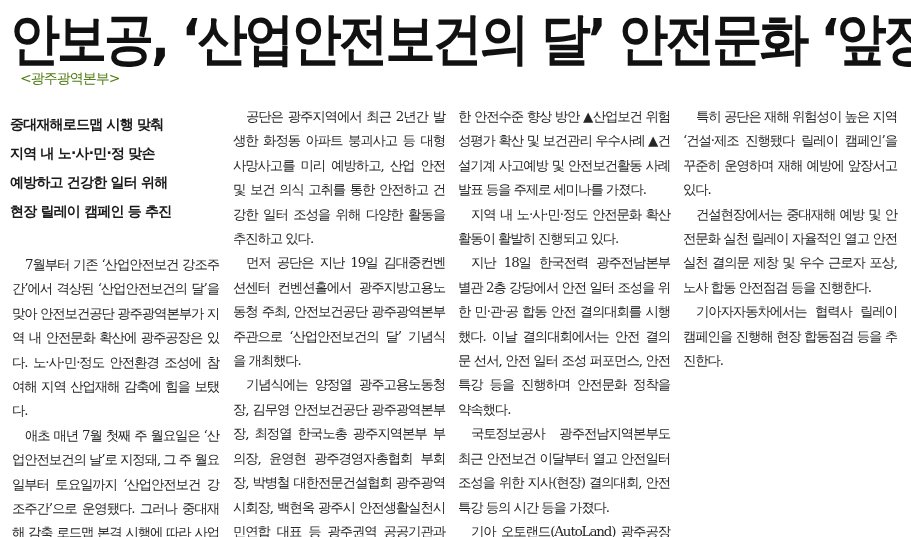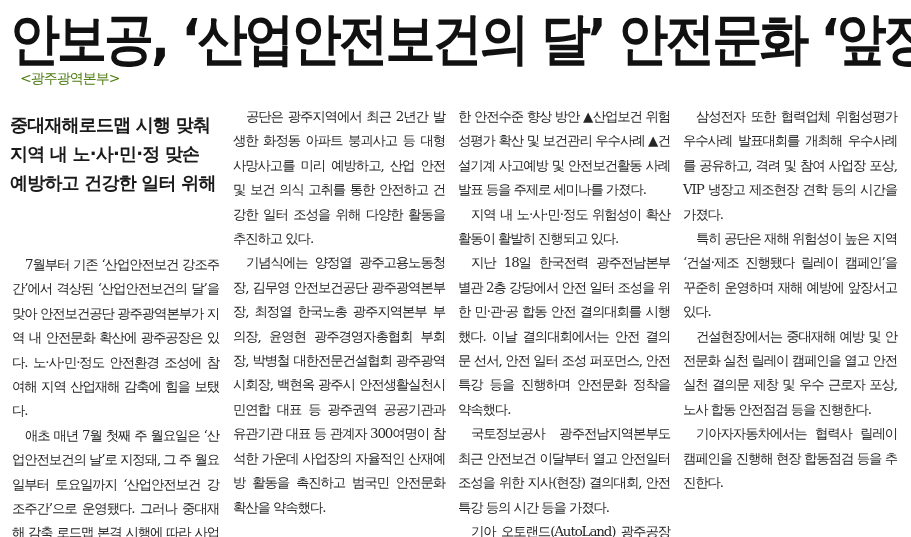--- a/index.html
+++ b/index.html
@@ -15,21 +15,21 @@
     }
     .byline-org {
       position: absolute; left: 20px; top: 69px;
       font-family: "DejaVu Sans", "Liberation Sans", sans-serif;
       font-size: 14px; line-height: 18px; letter-spacing: -1px; color: #4d7c0f;
     }
 
     .subheads {
       position: absolute; left: 10px; top: 110px; width: 210px;
       font-family: "DejaVu Sans", "Liberation Sans", sans-serif;
-      font-weight: bold; font-size: 18px; line-height: 29px; letter-spacing: -0.8px;
+      font-weight: bold; font-size: 14px; line-height: 29px; letter-spacing: -0.8px;
       color: #1a1a1a;
     }
     .subheads div { white-space: nowrap; }
 
     .col {
       position: absolute; top: 105px;
       font-size: 13.4px; line-height: 24.4px; letter-spacing: -1.1px;
       text-align: justify; color: #262626;
     }
     .col p { text-indent: 13px; }
@@ -42,40 +42,41 @@
 </head>
 <body>
 
 <h1 class="headline">안보공, ‘산업안전보건의 달’ 안전문화 ‘앞장’</h1>
 <div class="byline-org">&lt;광주광역본부&gt;</div>
 
 <div class="subheads">
   <div>중대재해로드맵 시행 맞춰</div>
   <div>지역 내 노·사·민·정 맞손</div>
   <div>예방하고 건강한 일터 위해</div>
+  <div>현장 릴레이 캠페인 등 추진</div>
 </div>
 
 <div class="col col1">
   <p>7월부터 기존 ‘산업안전보건 강조주간’에서 격상된 ‘산업안전보건의 달’을 맞아 안전보건공단 광주광역본부가 지역 내 안전문화 확산에 광주공장은 있다. 노·사·민·정도 안전환경 조성에 참여해 지역 산업재해 감축에 힘을 보탰다.</p>
   <p>애초 매년 7월 첫째 주 월요일은 ‘산업안전보건의 날’로 지정돼, 그 주 월요일부터 토요일까지 ‘산업안전보건 강조주간’으로 운영됐다. 그러나 중대재해 감축 로드맵 본격 시행에 따라 사업장의 자율적인 산재예방 활동 촉진 및 범국민 안전문화 확산 도모를 위해 이달부터 ‘산업안전보건의 달’로 격상돼 운영중이다.</p>
 </div>
 
 <div class="col col2">
   <p>공단은 광주지역에서 최근 2년간 발생한 화정동 아파트 붕괴사고 등 대형 사망사고를 미리 예방하고, 산업 안전 및 보건 의식 고취를 통한 안전하고 건강한 일터 조성을 위해 다양한 활동을 추진하고 있다.</p>
+  <p>먼저 공단은 지난 19일 김대중컨벤션센터 컨벤션홀에서 광주지방고용노동청 주최, 안전보건공단 광주광역본부 주관으로 ‘산업안전보건의 달’ 기념식을 개최했다.</p>
   <p>기념식에는 양정열 광주고용노동청장, 김무영 안전보건공단 광주광역본부장, 최정열 한국노총 광주지역본부 부의장, 윤영현 광주경영자총협회 부회장, 박병철 대한전문건설협회 광주광역시회장, 백현옥 광주시 안전생활실천시민연합 대표 등 광주권역 공공기관과 유관기관 대표 등 관계자 300여명이 참석한 가운데 사업장의 자율적인 산재예방 활동을 촉진하고 범국민 안전문화 확산을 약속했다.</p>
 
 </div>
 
 <div class="col col3">
   <p class="noindent">한 안전수준 향상 방안 ▲산업보건 위험성평가 확산 및 보건관리 우수사례 ▲건설기계 사고예방 및 안전보건활동 사례 발표 등을 주제로 세미나를 가졌다.</p>
-  <p>지역 내 노·사·민·정도 위험성이 확산 활동이 활발히 진행되고 있다.</p>
+  <p>지역 내 노·사·민·정도 안전문화 확산 활동이 활발히 진행되고 있다.</p>
   <p>지난 18일 한국전력 광주전남본부 별관 2층 강당에서 안전 일터 조성을 위한 민·관·공 합동 안전 결의대회를 시행했다. 이날 결의대회에서는 안전 결의문 선서, 안전 일터 조성 퍼포먼스, 안전 특강 등을 진행하며 안전문화 정착을 약속했다.</p>
   <p>국토정보공사 광주전남지역본부도 최근 안전보건 이달부터 열고 안전일터 조성을 위한 지사(현장) 결의대회, 안전 특강 등의 시간 등을 가졌다.</p>
   <p>기아 오토랜드(AutoLand) 광주공장은 지난 21일 기아 오토랜드 광주공장 교육장에서 협력사 위험성평가 세미나를 추진해 협력사 자율안전체계 구축을 위해 노력했다. 세미나에서는 ▲개정 위험성평가</p>
 </div>
 
 <div class="col col4">
-  <p>삼성전자 또한 협력업체 위험성평가 우수사례 발표대회를 개최해 우수사례를 공유하고, 격려 및 참여 사업장 포상, VIP 냉장고 제조현장 견학 등의 시간을 가졌다.</p>
   <p>특히 공단은 재해 위험성이 높은 지역 ‘건설·제조 진행됐다 릴레이 캠페인’을 꾸준히 운영하며 재해 예방에 앞장서고 있다.</p>
-  <p>건설현장에서는 중대재해 예방 및 안전문화 실천 릴레이 캠페인을 열고 안전 실천 결의문 제창 및 우수 근로자 포상, 노사 합동 안전점검 등을 진행한다.</p>
+  <p>건설현장에서는 중대재해 예방 및 안전문화 실천 릴레이 자율적인 열고 안전 실천 결의문 제창 및 우수 근로자 포상, 노사 합동 안전점검 등을 진행한다.</p>
   <p>기아자자동차에서는 협력사 릴레이 캠페인을 진행해 현장 합동점검 등을 추진한다.</p>
 
 </div>
 
 </body></html>

